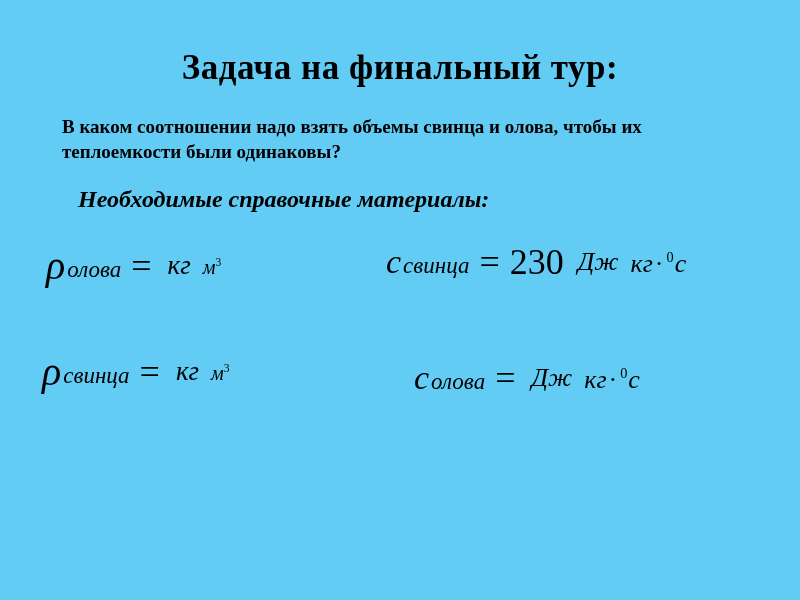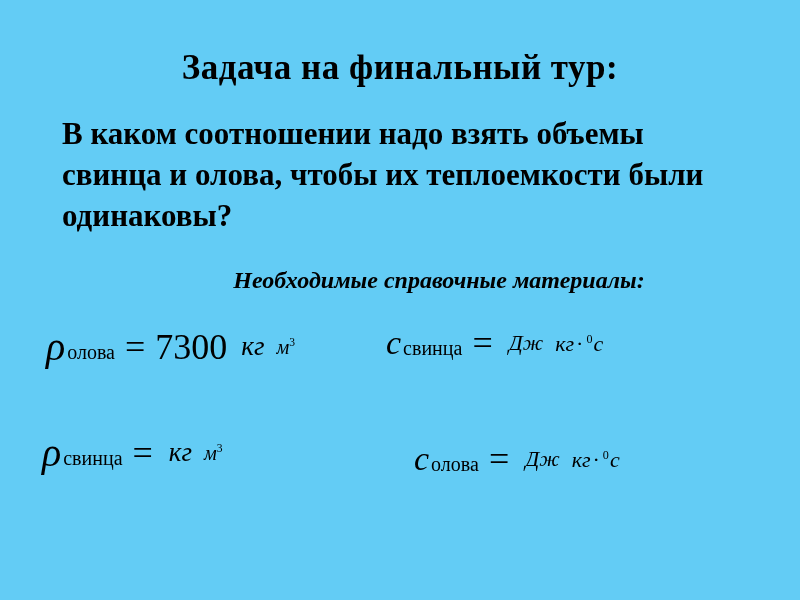--- a/index.html
+++ b/index.html
@@ -26,32 +26,31 @@
     font-weight: bold;
     font-size: 35px;
     color: #000000;
     padding-top: 48px;
     letter-spacing: 0.5px;
   }
   .question {
     margin: 26px 56px 0 62px;
     font-family: "Liberation Serif", serif;
     font-weight: bold;
-    font-size: 31px;
+    font-size: 19px;
     line-height: 1.32;
     color: #000000;
   }
   .subtitle {
-    margin: 30px 0 0 78px;
+    margin: 22px 0 0 78px;
     font-family: "Liberation Serif", serif;
     font-style: italic;
     font-weight: bold;
     font-size: 24px;
     color: #000000;
-    text-align: center;
   }
 
   .formulas {
     position: relative;
     margin-top: 26px;
     height: 230px;
   }
   .formula {
     position: absolute;
     display: flex;
@@ -71,21 +70,22 @@
     line-height: 1;
   }
   .sym-small {
     font-family: "Liberation Serif", serif;
     font-style: italic;
     font-size: 34px;
     line-height: 1;
   }
   .sub {
     font-family: "Liberation Serif", serif;
-    font-size: 20px;
+    font-style: italic;
+    font-size: 23px;
     align-self: flex-end;
     position: relative;
     top: -4px;
     padding-left: 2px;
   }
   .eq {
     font-family: "Liberation Serif", serif;
     font-size: 36px;
     padding: 0 10px;
   }
@@ -115,21 +115,21 @@
     background: #000000;
   }
   .frac .bot {
     font-family: "Liberation Serif", serif;
     font-style: italic;
     font-size: 20px;
     padding: 2px 6px 0 6px;
     line-height: 1.05;
   }
   .frac.big .top, .frac.big .bot {
-    font-size: 22px;
+    font-size: 26px;
   }
   .exp {
     font-size: 0.55em;
     vertical-align: super;
     font-style: normal;
     padding: 0 1px;
   }
   .sup3 {
     font-size: 0.58em;
     vertical-align: super;
@@ -150,32 +150,32 @@
   <div class="question">В каком соотношении надо взять объемы свинца и олова, чтобы их теплоемкости были одинаковы?</div>
 
   <div class="subtitle">Необходимые справочные материалы:</div>
 
   <div class="formulas">
 
     <div class="formula f-rho-olova">
       <span class="sym">ρ</span>
       <span class="sub">олова</span>
       <span class="eq">=</span>
-      <span class="num">7300</span>
       <span class="frac">
         <span class="top">кг</span>
         <span class="bar"></span>
         <span class="bot"><span>м</span><span class="sup3">3</span></span>
       </span>
     </div>
 
     <div class="formula f-c-svinca">
       <span class="sym-small">c</span>
       <span class="sub">свинца</span>
       <span class="eq">=</span>
+      <span class="num">230</span>
       <span class="frac big">
         <span class="top">Дж</span>
         <span class="bar"></span>
         <span class="bot"><span>кг</span><span class="dot">·</span><span class="exp">0</span><span>с</span></span>
       </span>
     </div>
 
     <div class="formula f-rho-svinca">
       <span class="sym">ρ</span>
       <span class="sub">свинца</span>

